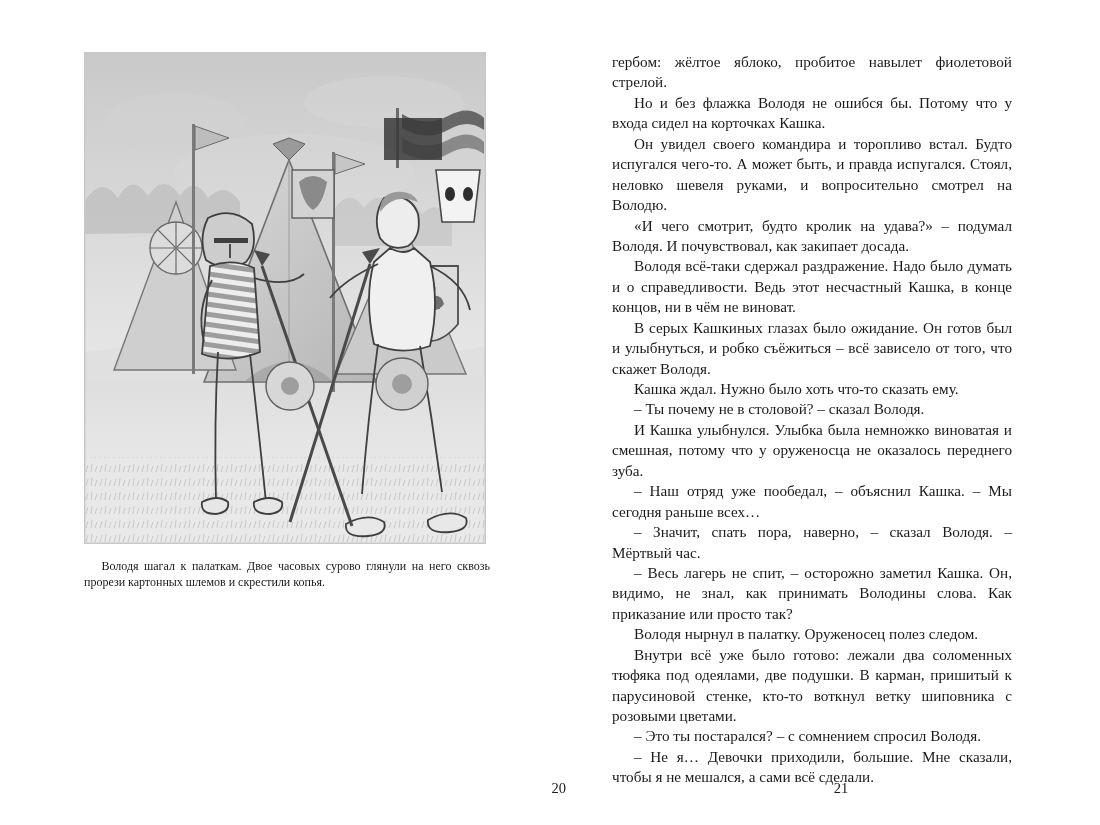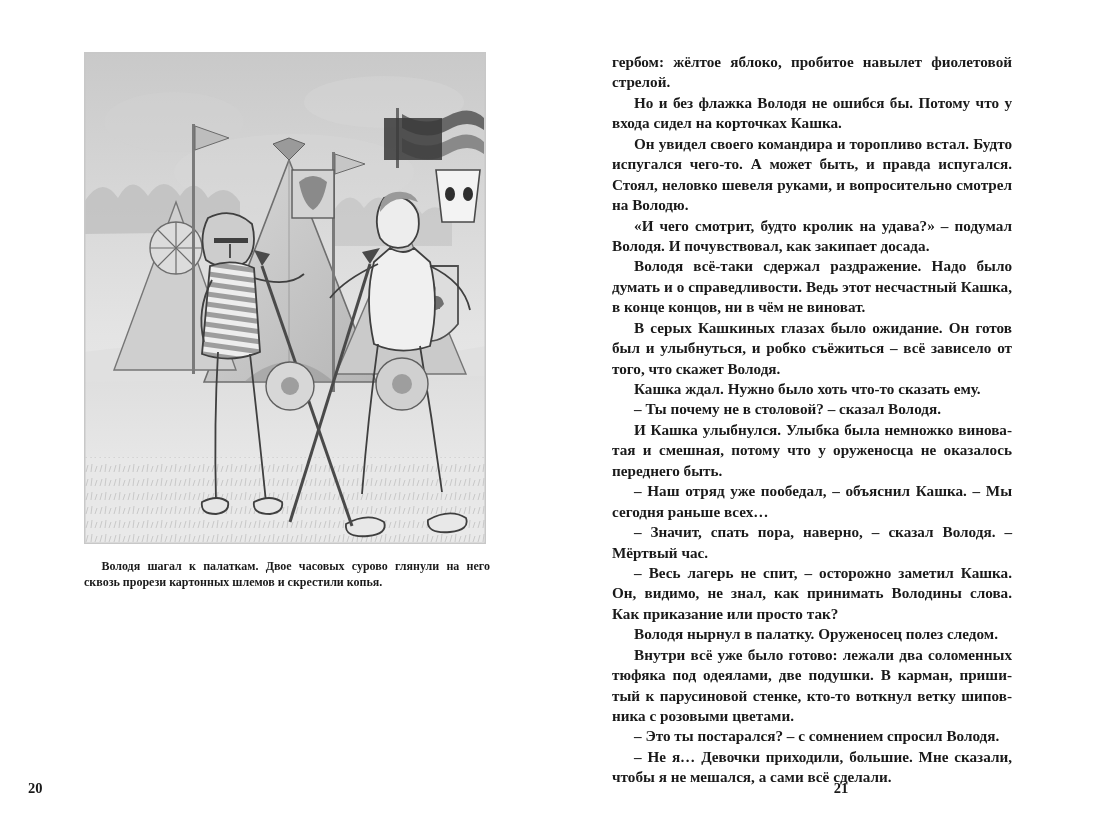--- a/index.html
+++ b/index.html
@@ -18,21 +18,20 @@
     position: relative;
     width: 1100px;
     height: 825px;
     display: flex;
     box-sizing: border-box;
   }
   .page {
     position: relative;
     box-sizing: border-box;
     height: 825px;
-    font-weight: bold;
   }
   .page-left {
     width: 550px;
     padding: 52px 60px 0 84px;
   }
   .page-right {
     width: 550px;
     padding: 52px 88px 0 62px;
   }
   .illustration {
@@ -58,23 +57,23 @@
     text-indent: 1.45em;
   }
   .folio {
     position: absolute;
     bottom: 28px;
     font-size: 14.5px;
     color: #1a1a1a;
     font-family: "Liberation Serif", serif;
   }
   .folio-left {
-    left: 0;
-    width: 550px;
-    text-align: left;
+    left: 16px;
+    width: 550px;
+    text-align: right;
     padding-left: 28px;
     box-sizing: border-box;
   }
   .folio-right {
     left: 16px;
     width: 550px;
     text-align: center;
     padding-left: 0px;
     box-sizing: border-box;
   }
@@ -217,21 +216,21 @@
   <div class="page page-right">
     <div class="textblock right-text">
       <p>гербом: жёлтое яблоко, пробитое навылет фиолетовой стрелой.</p>
       <p class="indent">Но и без флажка Володя не ошибся бы. Потому что у входа сидел на корточках Кашка.</p>
       <p class="indent">Он увидел своего командира и торопливо встал. Буд­то испугался чего-то. А может быть, и правда испугался. Стоял, неловко шевеля руками, и вопросительно смо­трел на Володю.</p>
       <p class="indent">«И чего смотрит, будто кролик на удава?» – подумал Володя. И почувствовал, как закипает досада.</p>
       <p class="indent">Володя всё-таки сдержал раздражение. Надо было думать и о справедливости. Ведь этот несчастный Каш­ка, в конце концов, ни в чём не виноват.</p>
       <p class="indent">В серых Кашкиных глазах было ожидание. Он готов был и улыбнуться, и робко съёжиться – всё зависело от того, что скажет Володя.</p>
       <p class="indent">Кашка ждал. Нужно было хоть что-то сказать ему.</p>
       <p class="indent">– Ты почему не в столовой? – сказал Володя.</p>
-      <p class="indent">И Кашка улыбнулся. Улыбка была немножко винова­тая и смешная, потому что у оруженосца не оказалось переднего быть.</p>
+      <p class="indent">И Кашка улыбнулся. Улыбка была немножко винова­тая и смешная, потому что у оруженосца не оказалось переднего зуба.</p>
       <p class="indent">– Наш отряд уже пообедал, – объяснил Кашка. – Мы сегодня раньше всех…</p>
       <p class="indent">– Значит, спать пора, наверно, – сказал Володя. – Мёртвый час.</p>
       <p class="indent">– Весь лагерь не спит, – осторожно заметил Кашка. Он, видимо, не знал, как принимать Володины слова. Как приказание или просто так?</p>
       <p class="indent">Володя нырнул в палатку. Оруженосец полез следом.</p>
       <p class="indent">Внутри всё уже было готово: лежали два соломенных тюфяка под одеялами, две подушки. В карман, приши­тый к парусиновой стенке, кто-то воткнул ветку шипов­ника с розовыми цветами.</p>
       <p class="indent">– Это ты постарался? – с сомнением спросил Володя.</p>
       <p class="indent">– Не я… Девочки приходили, большие. Мне сказали, чтобы я не мешался, а сами всё сделали.</p>
     </div>
 
     <div class="folio folio-right">21</div>

